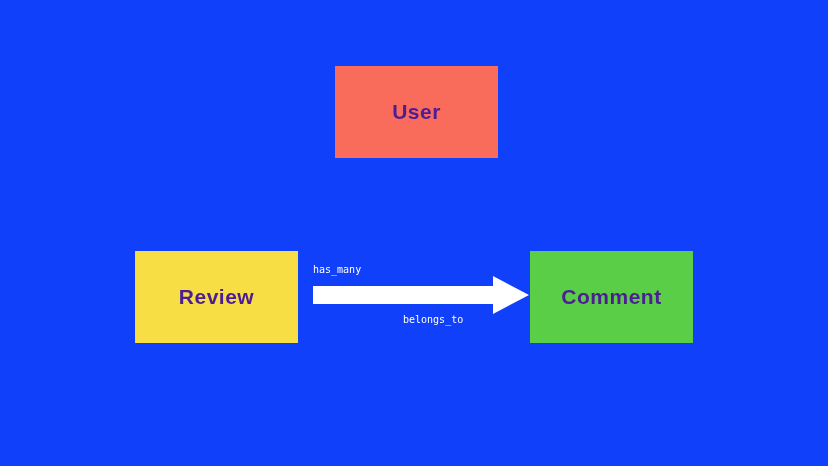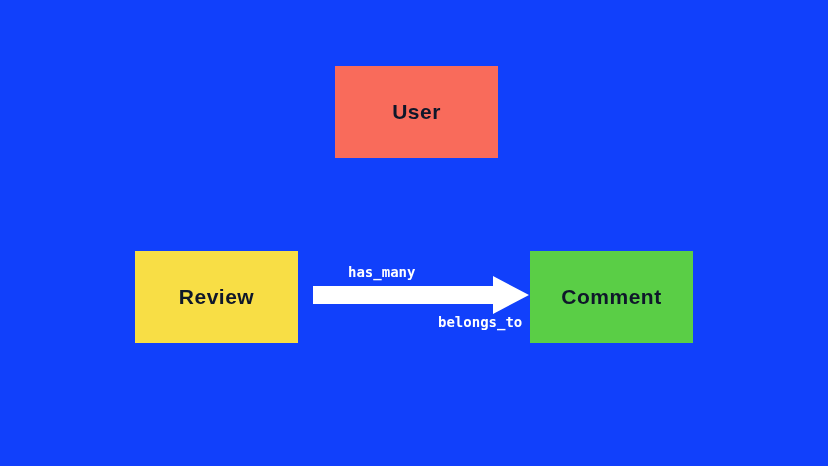--- a/index.html
+++ b/index.html
@@ -23,21 +23,21 @@
     display: flex;
     align-items: center;
     justify-content: center;
     box-sizing: border-box;
   }
   .entity-label {
     font-family: "Liberation Sans", sans-serif;
     font-weight: bold;
     font-size: 21px;
     letter-spacing: 0.5px;
-    color: #0f172a;
+    color: #4c1d95;
     white-space: nowrap;
   }
   #entity-user {
     left: 335px;
     top: 66px;
     width: 163px;
     height: 92px;
     background: #F96B5B;
   }
   #entity-review {
@@ -57,26 +57,25 @@
   #relation-arrow {
     position: absolute;
     left: 311px;
     top: 274px;
     width: 220px;
     height: 42px;
   }
   .relation-label {
     position: absolute;
     font-family: "DejaVu Sans Mono", monospace;
-    font-weight: bold;
-    font-size: 14px;
+    font-weight: normal;
+    font-size: 10px;
     color: #FFFFFF;
     white-space: nowrap;
     letter-spacing: 0px;
-    margin-left: 35px;
   }
   #label-has-many {
     left: 313px;
     top: 264px;
   }
   #label-belongs-to {
     left: 403px;
     top: 314px;
   }
 </style>

